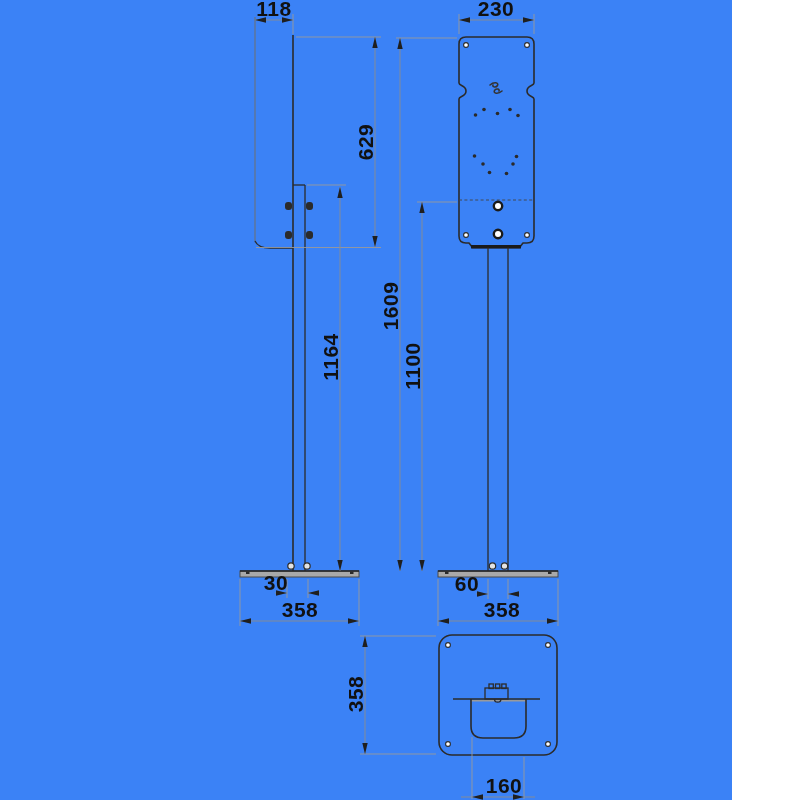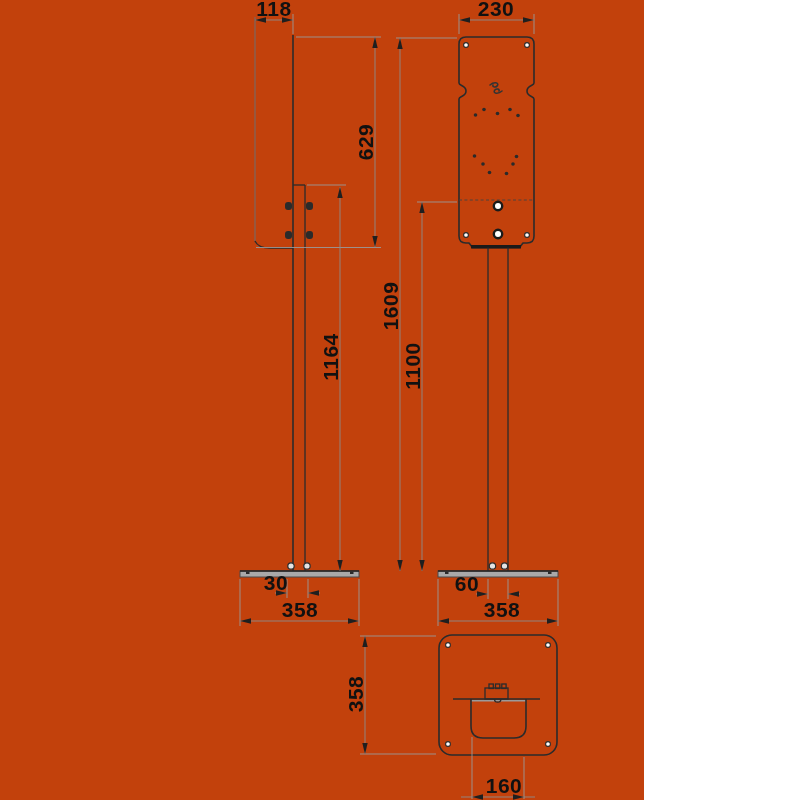--- a/index.html
+++ b/index.html
@@ -1,16 +1,16 @@
 <!DOCTYPE html>
 <html><head>
 <meta charset="utf-8">
 <style>
   html,body{margin:0;padding:0;background:#ffffff;}
-  .canvas{position:relative;width:644px;height:800px;background:#c2410c;overflow:hidden;
+  .canvas{position:relative;width:732px;height:800px;background:#3b82f6;overflow:hidden;
           font-family:"Liberation Sans", sans-serif;}
   svg{display:block;}
   .dim-text{font-family:"Liberation Sans", sans-serif;font-weight:bold;font-size:21px;
             fill:#111111;text-anchor:middle;letter-spacing:0.5px;}
   .outline{stroke:#2b2b2b;stroke-width:1.6;fill:none;stroke-linejoin:round;}
   .edge{stroke:#2b2b2b;stroke-width:1.3;fill:none;}
   .lightedge{stroke:#6f6f6f;stroke-width:1;fill:none;}
   .ext{stroke:#9a9a9a;stroke-width:0.9;fill:none;}
   .dimline{stroke:#8c8c8c;stroke-width:0.9;fill:none;}
   .arrow{fill:#1f1f1f;stroke:none;}

